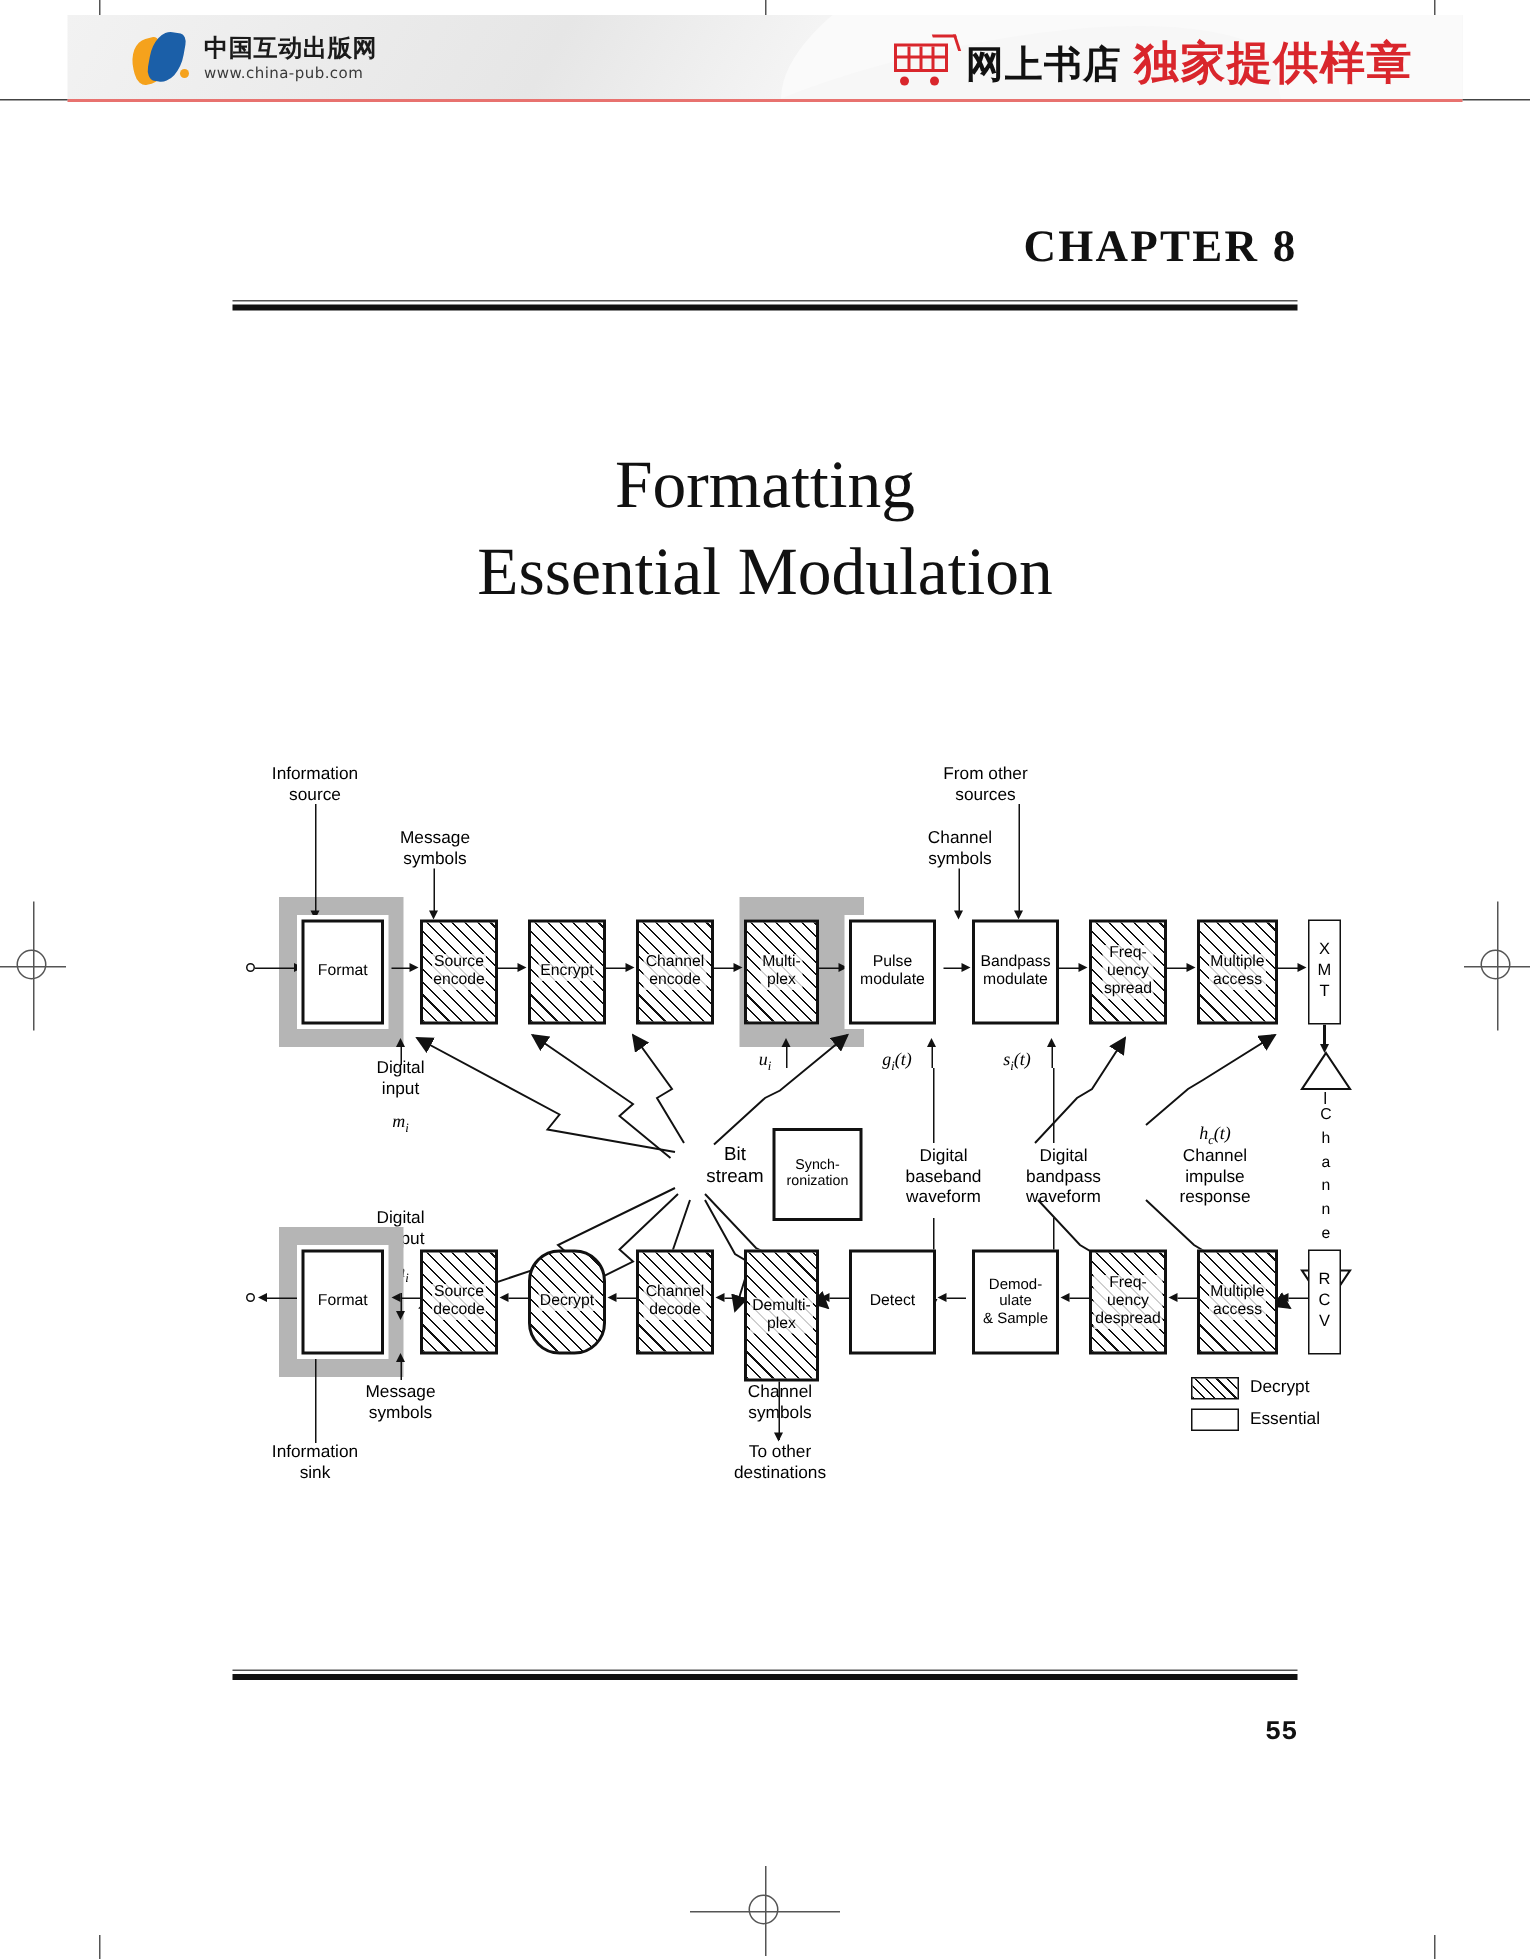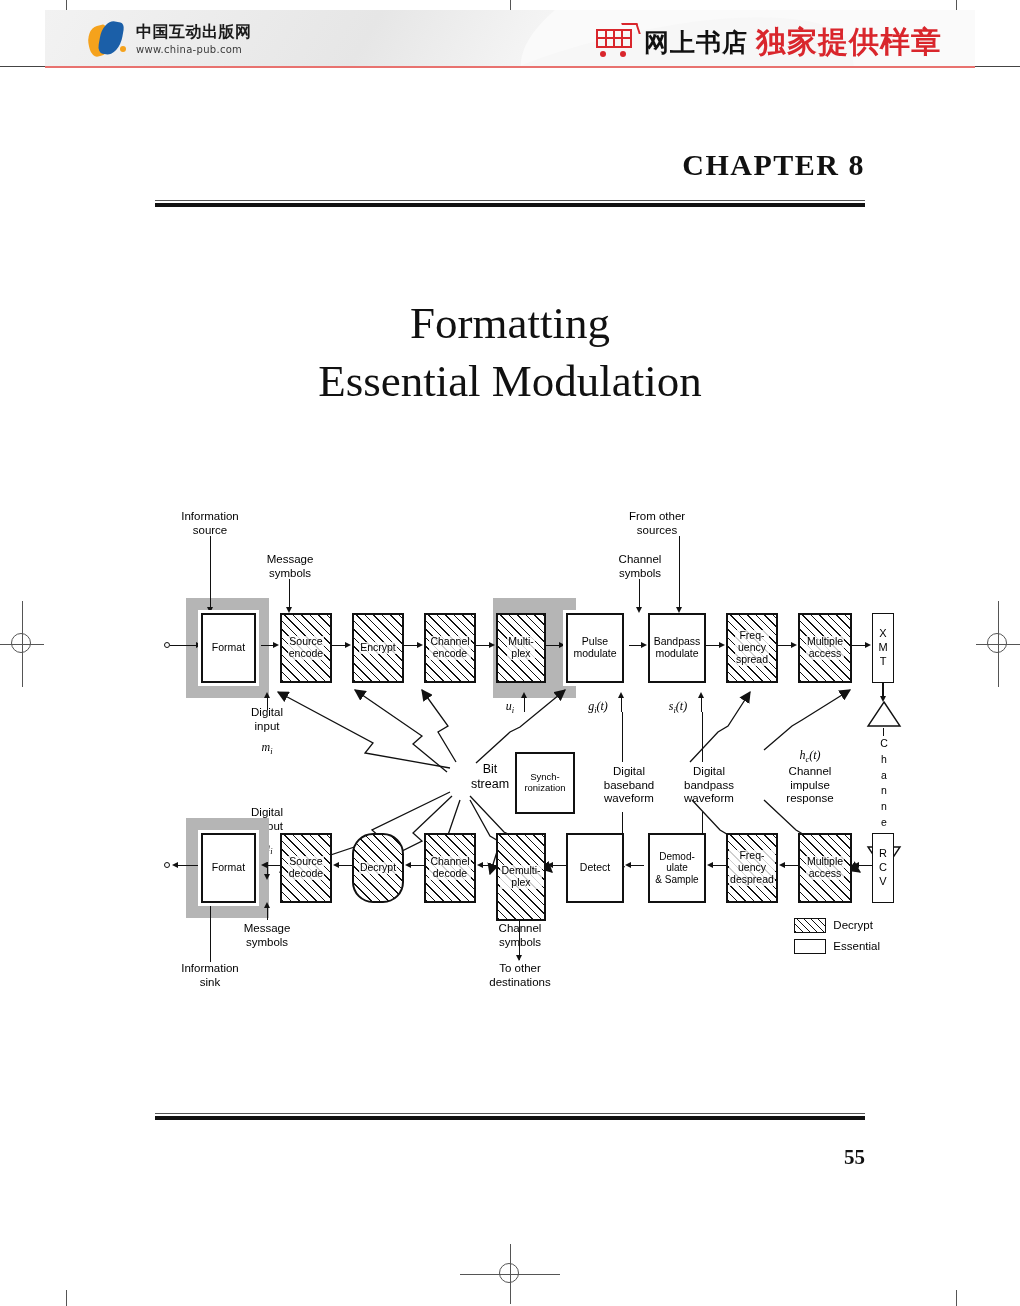--- a/index.html
+++ b/index.html
@@ -89,22 +89,22 @@
   #legend{position:absolute;right:0;top:418px;font-size:11.5px;}
   #legend .row{display:flex;align-items:center;gap:7px;margin-bottom:6px;}
   #legend .swatch{width:32px;height:15px;border:1.5px solid #111;box-sizing:border-box;}
   #legend .swatch.hatch{background-image:repeating-linear-gradient(45deg,#111 0 1px,transparent 1px 5px);}
 
   
   #rule-bot{position:absolute;left:155px;top:1113px;width:710px;}
   #rule-bot .thin{height:1px;background:#555;}
   #rule-bot .gap{height:2px;}
   #rule-bot .thick{height:4px;background:#111;}
-  #pageno{position:absolute;right:155px;top:1145px;font-family:Liberation Serif, serif;
-    font-weight:bold;font-size:21px;color:#111;}
+  #pageno{position:absolute;right:155px;top:1145px;font-family:Liberation Mono, monospace;
+    font-weight:bold;font-size:18px;color:#111;}
 </style>
 </head>
 <body>
 
 <div class="tickmark" style="left:66px;top:0;width:1px;height:16px;"></div>
 <div class="tickmark" style="left:510px;top:0;width:1px;height:12px;"></div>
 <div class="tickmark" style="left:956px;top:0;width:1px;height:12px;"></div>
 <div class="tickmark" style="left:66px;top:1290px;width:1px;height:16px;"></div>
 <div class="tickmark" style="left:956px;top:1290px;width:1px;height:16px;"></div>
 

